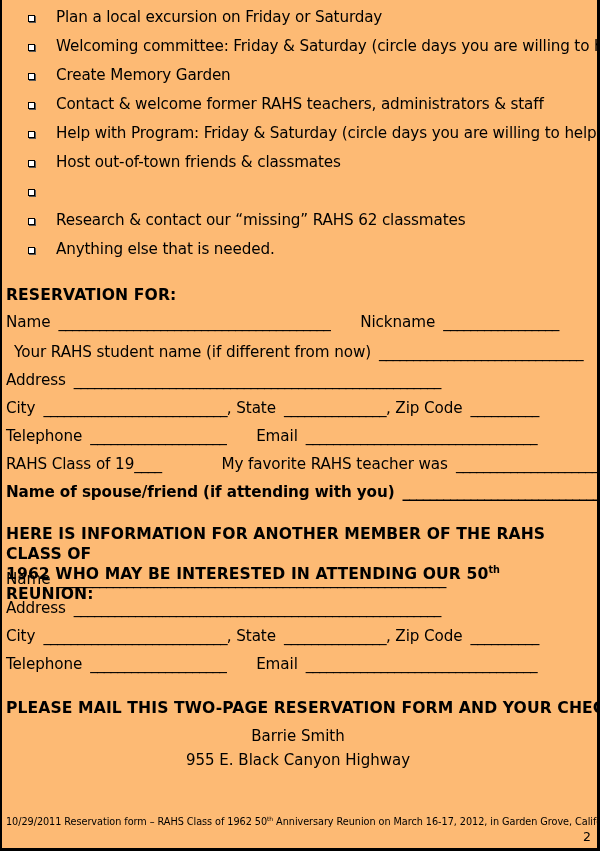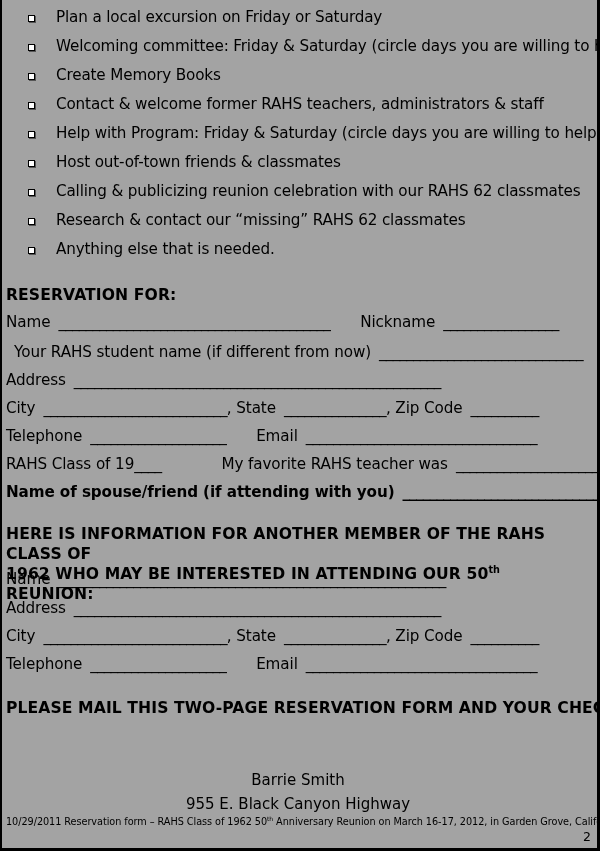--- a/index.html
+++ b/index.html
@@ -7,21 +7,21 @@
     padding: 0;
     background: #ffffff;
   }
   body {
     font-family: "DejaVu Sans", sans-serif;
   }
   #page {
     position: relative;
     width: 600px;
     height: 851px;
-    background: #a3a3a3;
+    background: #fdba74;
     box-sizing: border-box;
     border-left: 2px solid #000000;
     border-right: 3px solid #000000;
     border-bottom: 3px solid #000000;
     overflow: hidden;
   }
   #content {
     position: absolute;
     left: 0;
     top: 0;
@@ -106,21 +106,20 @@
 
   
   .mail-line {
     position: absolute;
     left: 0;
     width: 592px;
     text-align: center;
     font-size: 15px;
     color: #000;
     white-space: nowrap;
-    margin-top: 44px;
   }
 
   
   .footer-note {
     position: absolute;
     left: 4px;
     font-size: 9.7px;
     color: #000;
     white-space: nowrap;
     letter-spacing: -0.05px;
@@ -146,41 +145,40 @@
       </div>
 
 
       <div class="task-row">
         <span class="task-bullet"><span class="sq"></span></span>
         <span class="task-text">Welcoming committee:  Friday &amp; Saturday (circle days you are willing to help)</span>
       </div>
 
       <div class="task-row">
         <span class="task-bullet"><span class="sq"></span></span>
-        <span class="task-text">Create Memory Books</span>
+        <span class="task-text">Create Memory Garden</span>
       </div>
 
       <div class="task-row">
         <span class="task-bullet"><span class="sq"></span></span>
         <span class="task-text">Contact &amp; welcome former RAHS teachers, administrators &amp; staff</span>
       </div>
 
       <div class="task-row">
         <span class="task-bullet"><span class="sq"></span></span>
         <span class="task-text">Help with Program:  Friday &amp; Saturday (circle days you are willing to help)</span>
       </div>
 
       <div class="task-row">
         <span class="task-bullet"><span class="sq"></span></span>
         <span class="task-text">Host out-of-town friends &amp; classmates</span>
       </div>
 
       <div class="task-row">
         <span class="task-bullet"><span class="sq"></span></span>
-        <span class="task-text">Calling &amp; publicizing reunion celebration with our RAHS 62 classmates</span>
       </div>
 
       <div class="task-row">
         <span class="task-bullet"><span class="sq"></span></span>
         <span class="task-text">Research &amp; contact our “missing” RAHS 62 classmates</span>
       </div>
 
       <div class="task-row">
         <span class="task-bullet"><span class="sq"></span></span>
         <span class="task-text">Anything else that is needed.</span>

